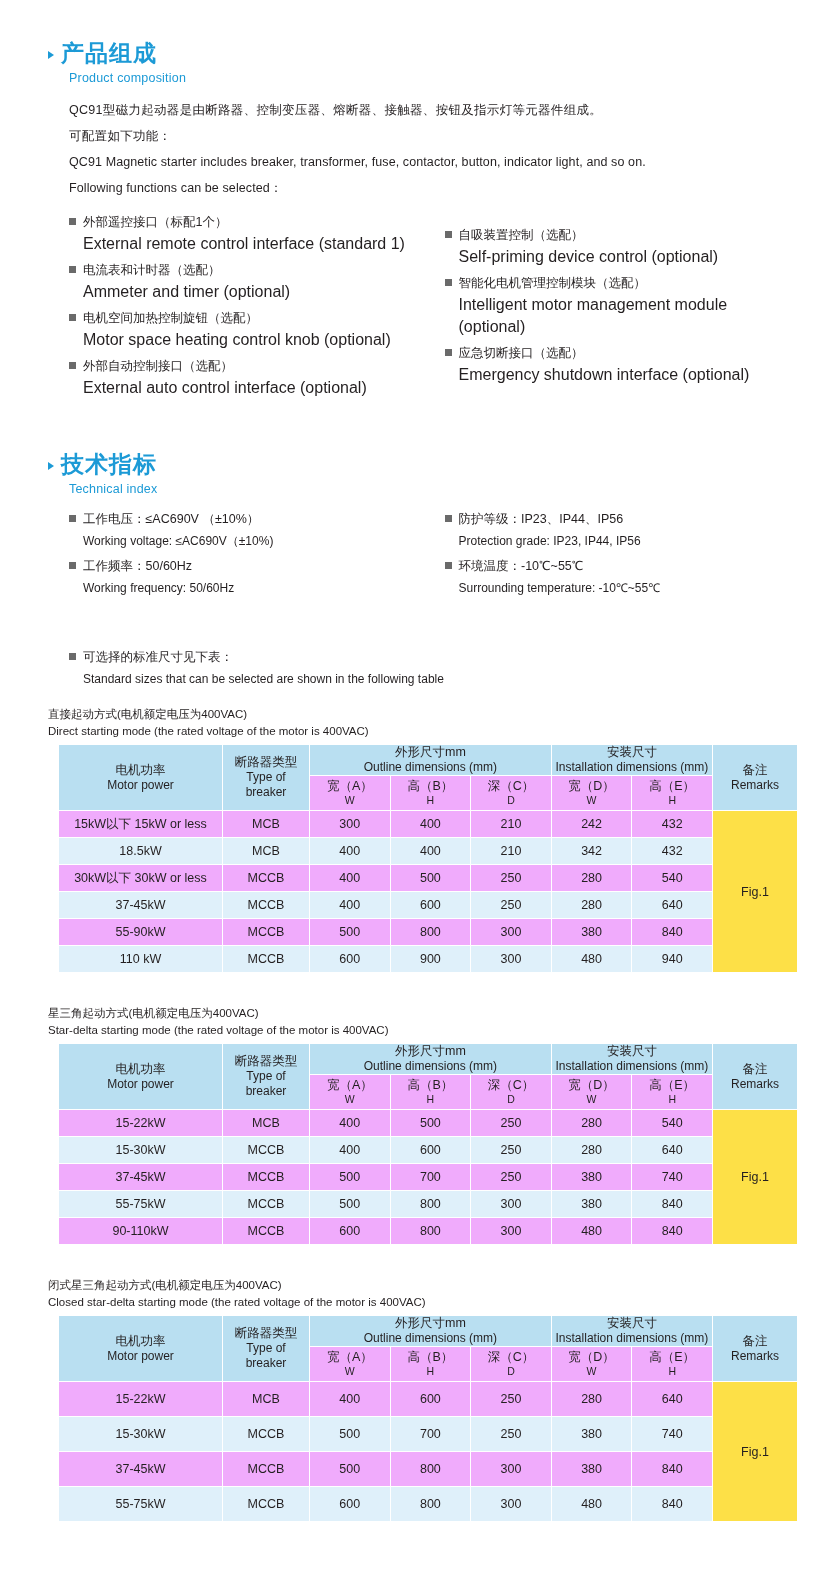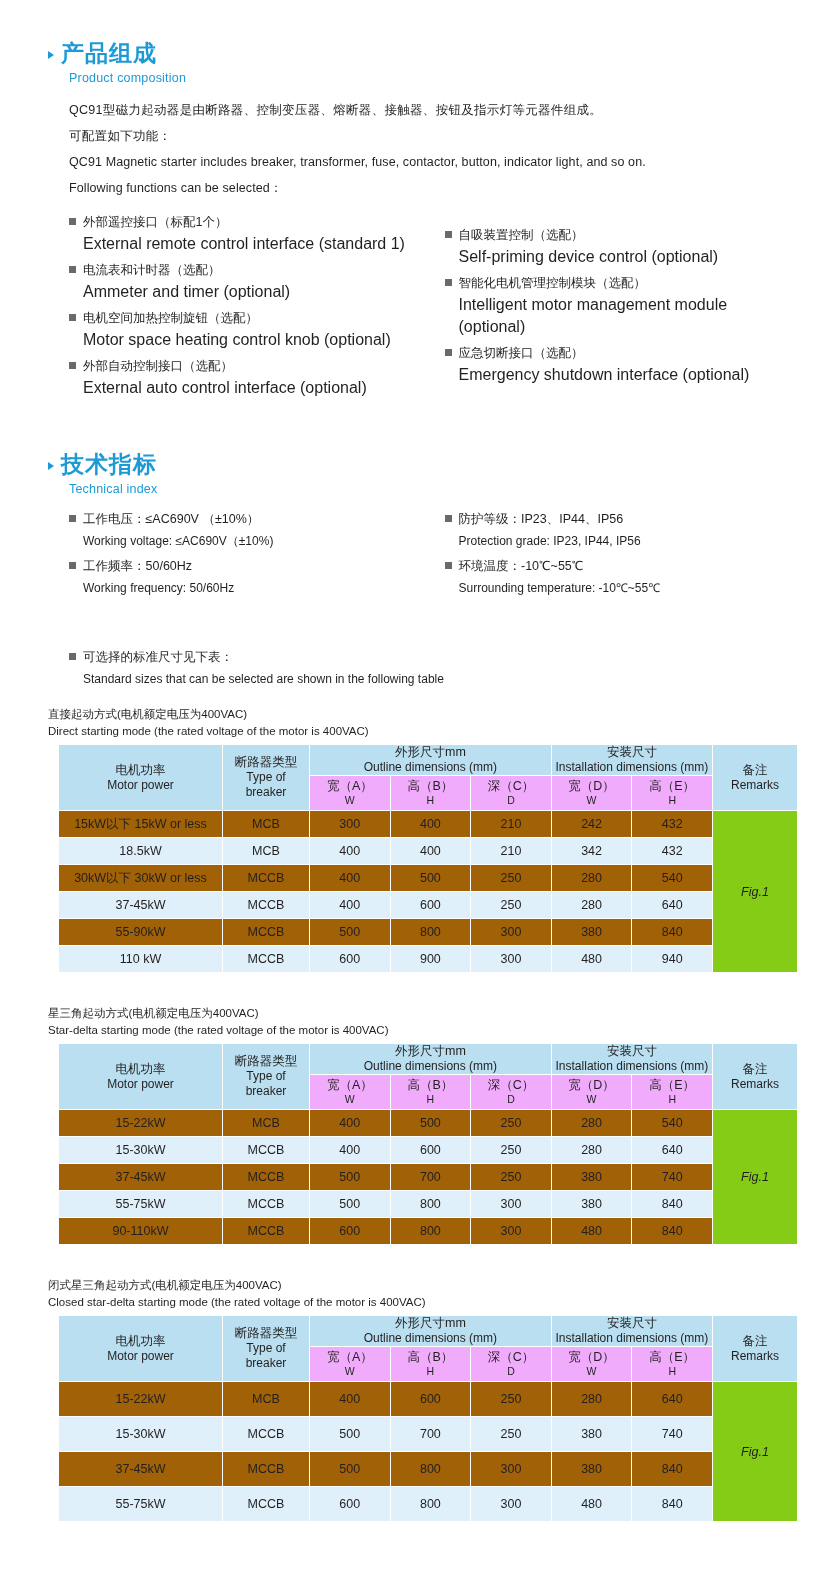--- a/index.html
+++ b/index.html
@@ -153,23 +153,23 @@
   table.spec td, table.spec th {
     border: 1px solid #ffffff;
     text-align: center;
     font-weight: normal;
     color: #231f20;
     font-size: 12.5px;
     padding: 0;
   }
   .hdr { background: #b9dff1; }
   .hdr2 { background: #f0abfc; }
-  .rowA { background: #a16207; }
+  .rowA { background: #f0abfc; }
   .rowB { background: #dff0fa; }
-  .remark-cell { background: #84cc16; font-size: 12.5px; font-style: italic; }
+  .remark-cell { background: #fde047; font-size: 12.5px; }
   .h-main { height: 30px; line-height: 15px; }
   .h-sub  { height: 34px; line-height: 14px; }
   .h-row  { height: 26px; }
   .cn-lbl { display: block; font-size: 12.5px; }
   .en-lbl { display: block; font-size: 12px; }
   .en-lbl2 { display: block; font-size: 10.5px; }
   .col-a { width: 163px; }
   .col-b { width: 86px; }
   .col-c { width: 81px; }
   .col-d { width: 81px; }

